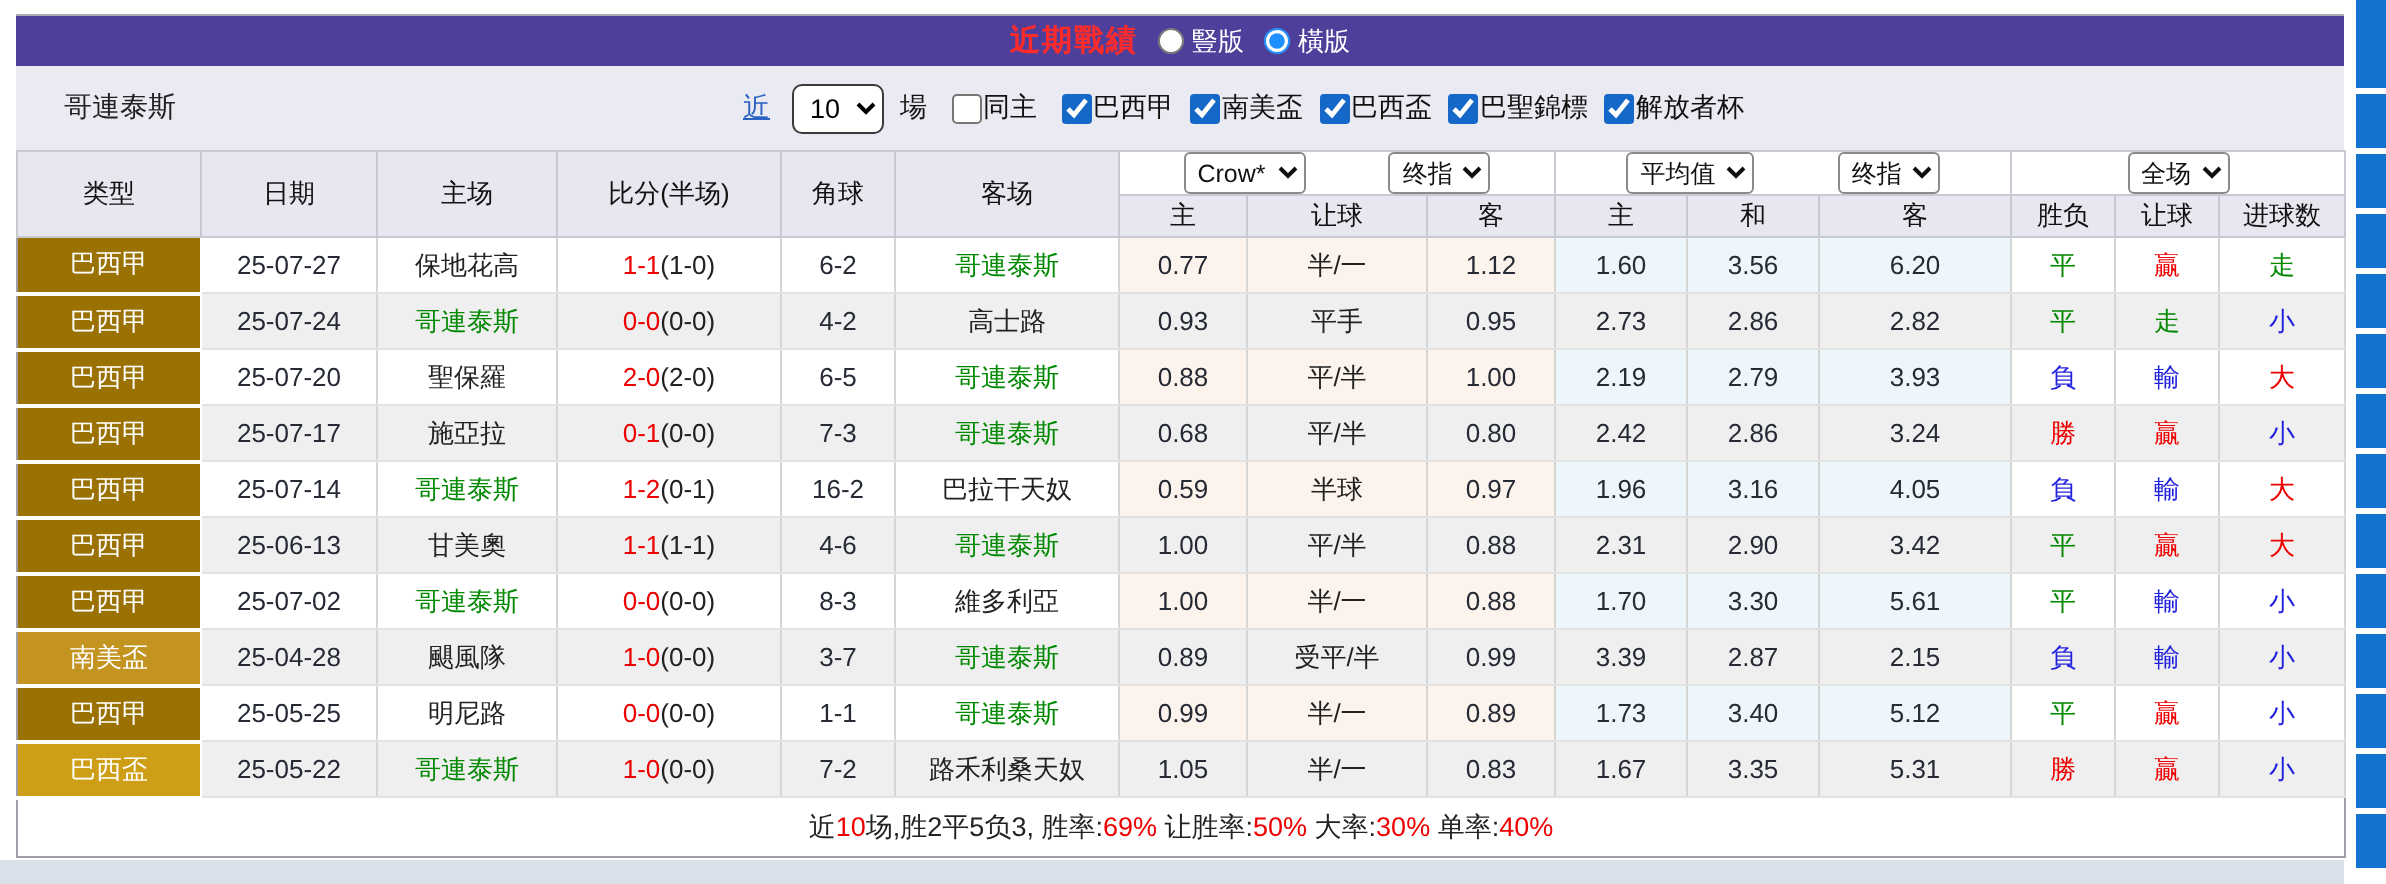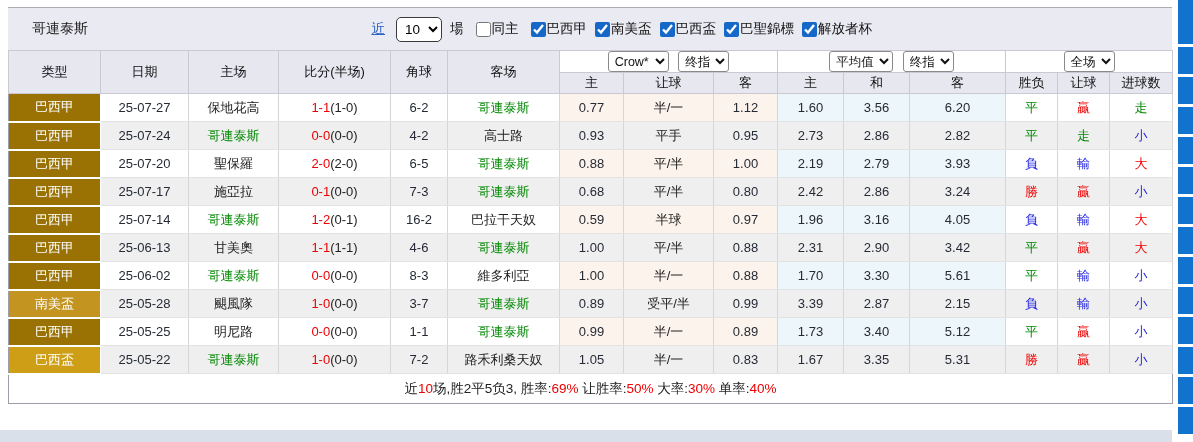--- a/index.html
+++ b/index.html
@@ -20,21 +20,21 @@
   .recent-link { color:#2962C4; text-decoration:underline; cursor:pointer; margin-right:3px; }
   .count-select { font-size:13.5px; height:25px; border:1.5px solid #3a3a3a; border-radius:5px; background:#fff; padding:0 4px; margin:0 4px; }
   .ctrl-group label { display:flex; align-items:center; gap:1px; cursor:pointer; }
   .ctrl-group input[type=checkbox]{ accent-color:#1567C8; width:15px; height:15px; margin-left:8px; }
 
   table.results { border-collapse:collapse; table-layout:fixed; width:1164px; font-size:13px; border:1px solid #9E9EA8; }
   thead th { background:#E7E7F0; border:1px solid #C9C9D4; font-weight:400; color:#111; }
   thead tr.ddr th { height:22px; }
   thead tr.sub th { height:21px; }
   thead th.ddc { background:#fff; }
-  .hdr-select { font-size:12.5px; height:21px; border:1px solid #8a8a8a; border-radius:3px; background:#fff; padding:0 2px; margin:0 3px; color:#111; }
+  .hdr-select { font-size:12.5px; height:21px; border:1px solid #8a8a8a; border-radius:3px; background:#fff; padding:0 2px; margin:0 19px; color:#111; }
 
   tbody td { height:28px; text-align:center; border-right:1px solid #D6D6D6; border-bottom:1px solid #E2E2E2; background:#fff; color:#222; }
   tbody tr.alt td { background:#EFEFEF; }
   tbody td.obg { background:#FCF4EC; }
   tbody td.abg { background:#EDF6FA; }
   td.badge { color:#fff; border-bottom:2px solid #fff; border-right:1px solid #fff; }
   td.date, td.num { color:#252A35; }
   td.team.g { color:#008800; }
   .ft { color:#EE0000; }
   .ht { color:#222; }
@@ -53,20 +53,31 @@
   .side-rail { position:absolute; top:0; right:0; width:15px; height:442px; background:#fff; }
   .side-rail .blk { width:15px; background:#1273CE; margin-bottom:3px; cursor:pointer; }
 </style>
 </head>
 <body>
 
 <div class="wrap">
 
   <div class="top-strip"></div>
 
+  <div class="title-bar">
+    <span class="bar-title">近期戰績</span>
+    <label>
+      <input type="radio" name="layout" id="radio-vertical" style="">
+      <span>豎版</span>
+    </label>
+    <label>
+      <input type="radio" name="layout" id="radio-horizontal" checked="" style="">
+      <span>橫版</span>
+    </label>
+  </div>
 
   <div class="controls">
     <span class="team-name">哥連泰斯</span>
     <span class="ctrl-group">
       <a class="recent-link">近</a>
       <select class="count-select">
         <option>10</option>
       </select>
       <span>場</span>
       <label>
@@ -246,38 +257,38 @@
       <td class="num obg">0.88</td>
       <td class="num abg">2.31</td>
       <td class="num abg">2.90</td>
       <td class="num abg">3.42</td>
       <td class="res t-green">平</td>
       <td class="res t-red">贏</td>
       <td class="res t-red">大</td>
     </tr>
         <tr>
       <td class="badge" style="background: rgb(154, 113, 3);">巴西甲</td>
-      <td class="date">25-06-02</td>
+      <td class="date">25-07-02</td>
       <td class="team home g">哥連泰斯</td>
       <td class="score"><span class="ft">0-0</span><span class="ht">(0-0)</span></td>
       <td class="num">8-3</td>
       <td class="team away">維多利亞</td>
       <td class="num obg">1.00</td>
       <td class="hand obg">半/一</td>
       <td class="num obg">0.88</td>
       <td class="num abg">1.70</td>
       <td class="num abg">3.30</td>
       <td class="num abg">5.61</td>
       <td class="res t-green">平</td>
       <td class="res t-blue">輸</td>
       <td class="res t-blue">小</td>
     </tr>
         <tr class="alt">
       <td class="badge" style="background: rgb(195, 148, 32);">南美盃</td>
-      <td class="date">25-05-28</td>
+      <td class="date">25-04-28</td>
       <td class="team home">颶風隊</td>
       <td class="score"><span class="ft">1-0</span><span class="ht">(0-0)</span></td>
       <td class="num">3-7</td>
       <td class="team away g">哥連泰斯</td>
       <td class="num obg">0.89</td>
       <td class="hand obg">受平/半</td>
       <td class="num obg">0.99</td>
       <td class="num abg">3.39</td>
       <td class="num abg">2.87</td>
       <td class="num abg">2.15</td>

